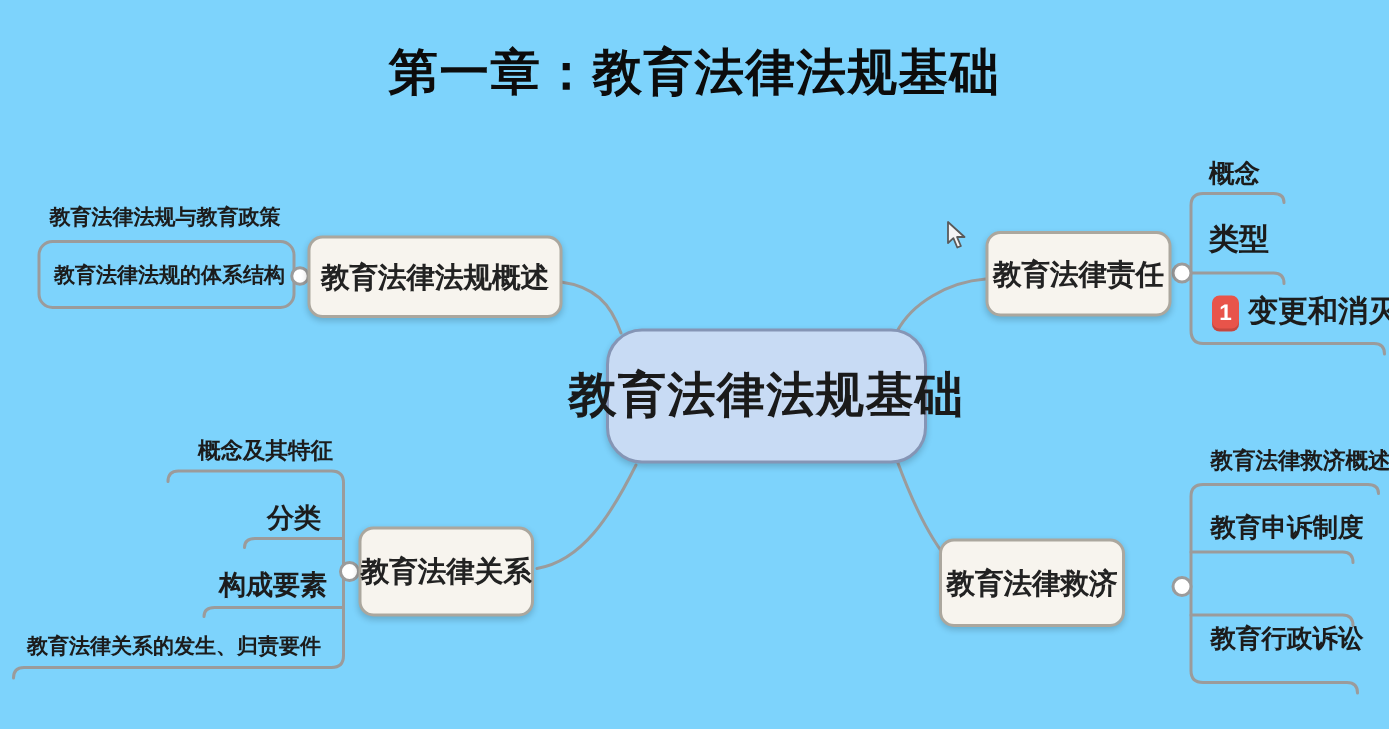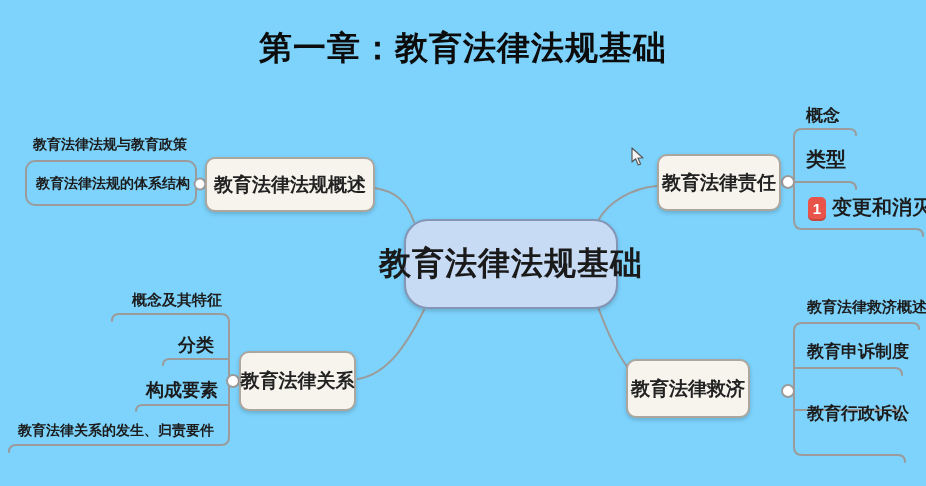--- a/index.html
+++ b/index.html
@@ -96,19 +96,19 @@
   <div class="child r" style="right:704px;top:291px;font-size:15px;">概念及其特征</div>
   <div class="child r" style="right:712px;top:333px;font-size:18px;margin-left:37px;">分类</div>
   <div class="child r" style="right:708px;top:378px;font-size:18px;">构成要素</div>
   <div class="child r" style="right:712px;top:422px;font-size:14px;">教育法律关系的发生、归责要件</div>
 
   <div class="node" style="left:626px;top:359px;width:124px;height:59px;">
     <span>教育法律救济</span>
   </div>
   <div class="child" style="left:807px;top:340px;font-size:17px;">教育申诉制度</div>
   <div class="child" style="left:807px;top:298px;font-size:15px;">教育法律救济概述</div>
-  <div class="child" style="left:807px;top:402px;font-size:17px;">教育行政诉讼</div>
+  <div class="child" style="left:807px;top:414px;font-size:17px;">教育行政诉讼</div>
 
   <svg class="cursor" style="left:631px;top:147px;" width="14" height="20" viewBox="0 0 14 20">
     <path d="M1,1 L1,15 L4.6,11.8 L7.2,18 L9.6,17 L7,11 L12,11 Z" fill="#f4f4f4" stroke="#5a5a5a" stroke-width="1.2" stroke-linejoin="round"></path>
   </svg>
 
 </div>
 
 </body></html>

